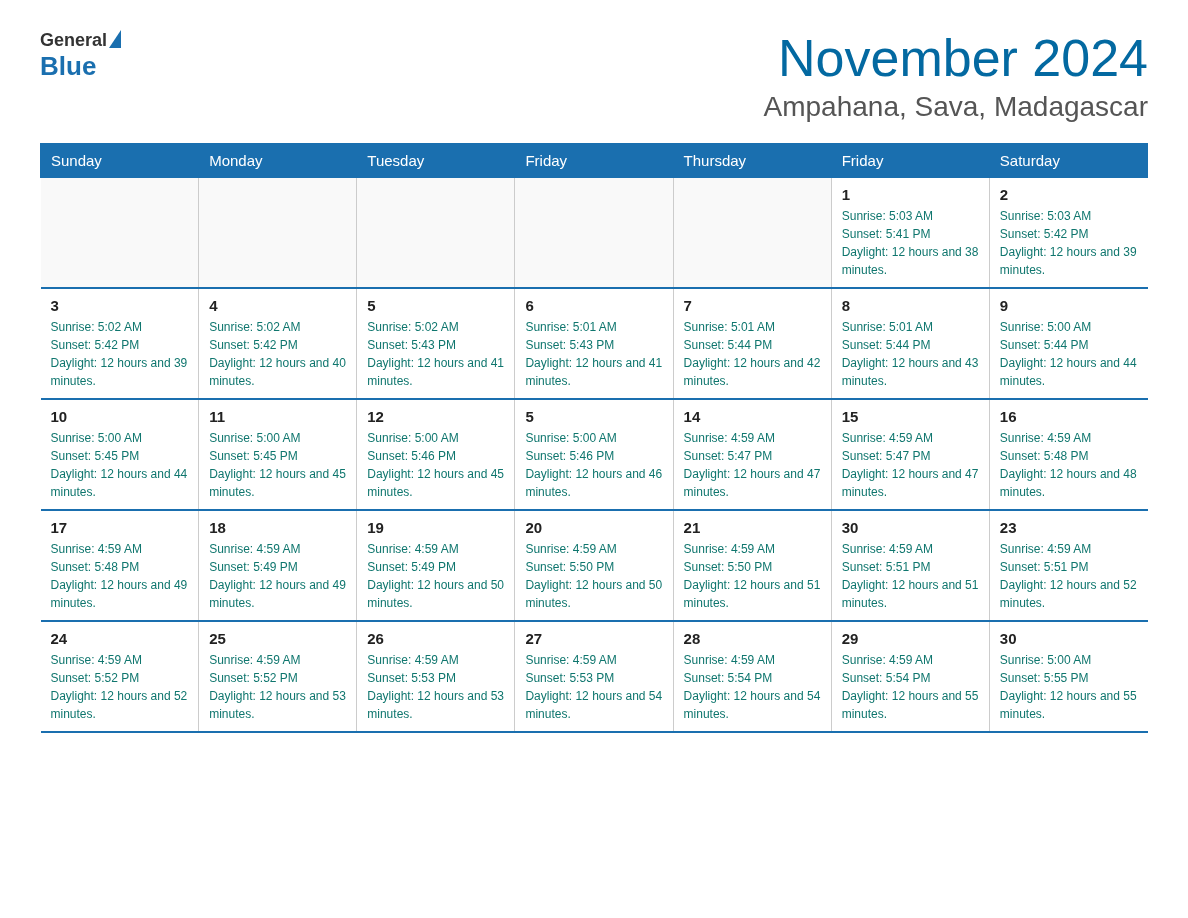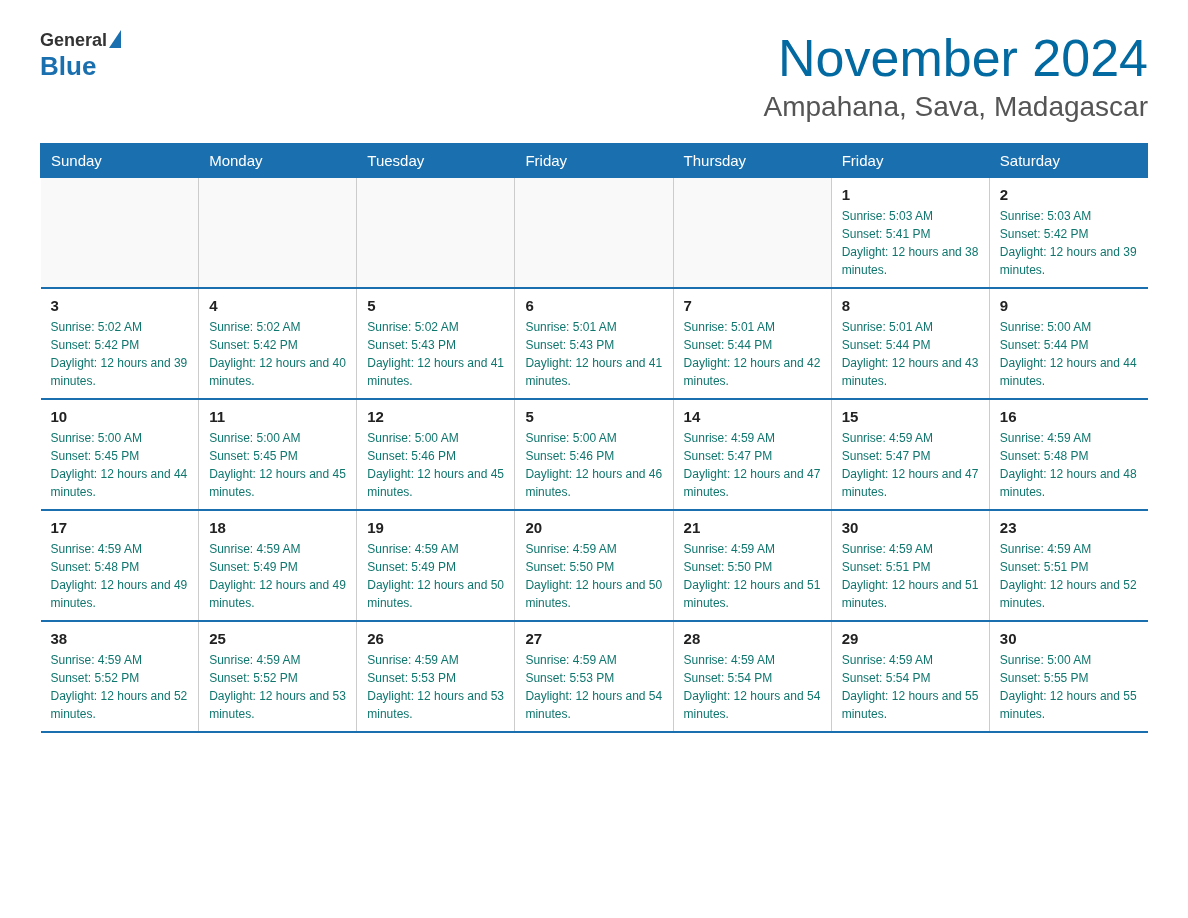--- a/index.html
+++ b/index.html
@@ -234,21 +234,21 @@
           <div class="day-number">30</div>
           <div class="day-info">Sunrise: 4:59 AM<br>Sunset: 5:51 PM<br>Daylight: 12 hours and 51 minutes.</div>
         </td>
         <td>
           <div class="day-number">23</div>
           <div class="day-info">Sunrise: 4:59 AM<br>Sunset: 5:51 PM<br>Daylight: 12 hours and 52 minutes.</div>
         </td>
       </tr>
       <tr>
         <td>
-          <div class="day-number">38</div>
+          <div class="day-number">24</div>
           <div class="day-info">Sunrise: 4:59 AM<br>Sunset: 5:52 PM<br>Daylight: 12 hours and 52 minutes.</div>
         </td>
         <td>
           <div class="day-number">25</div>
           <div class="day-info">Sunrise: 4:59 AM<br>Sunset: 5:52 PM<br>Daylight: 12 hours and 53 minutes.</div>
         </td>
         <td>
           <div class="day-number">26</div>
           <div class="day-info">Sunrise: 4:59 AM<br>Sunset: 5:53 PM<br>Daylight: 12 hours and 53 minutes.</div>
         </td>

